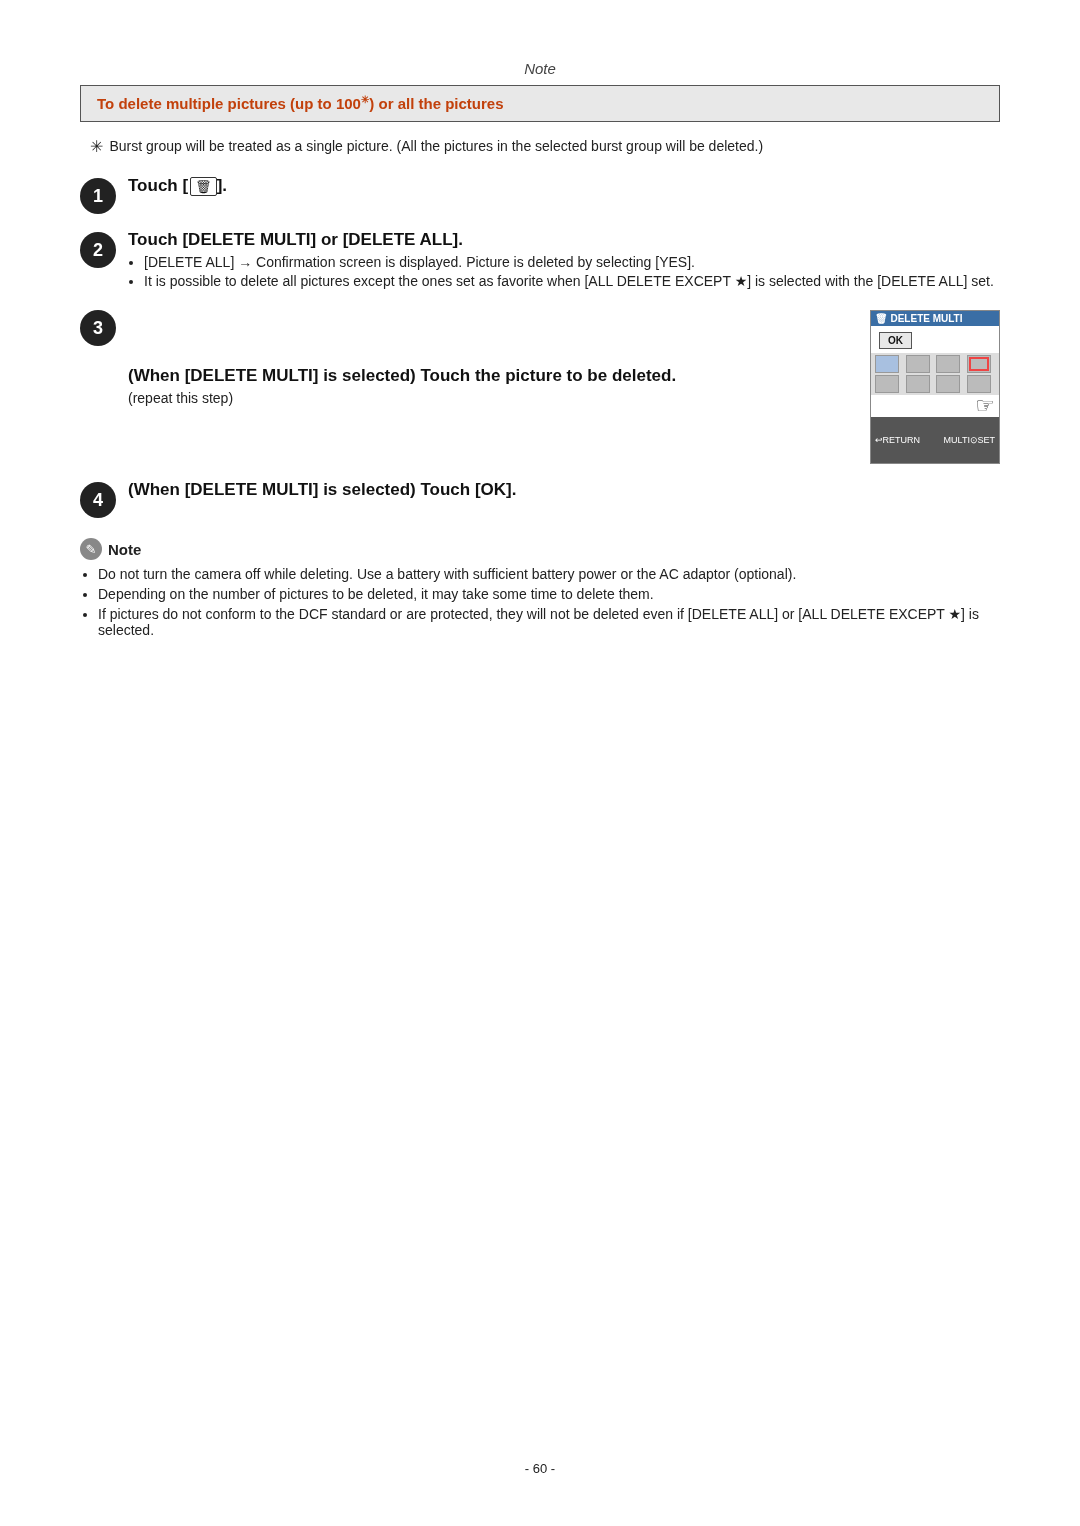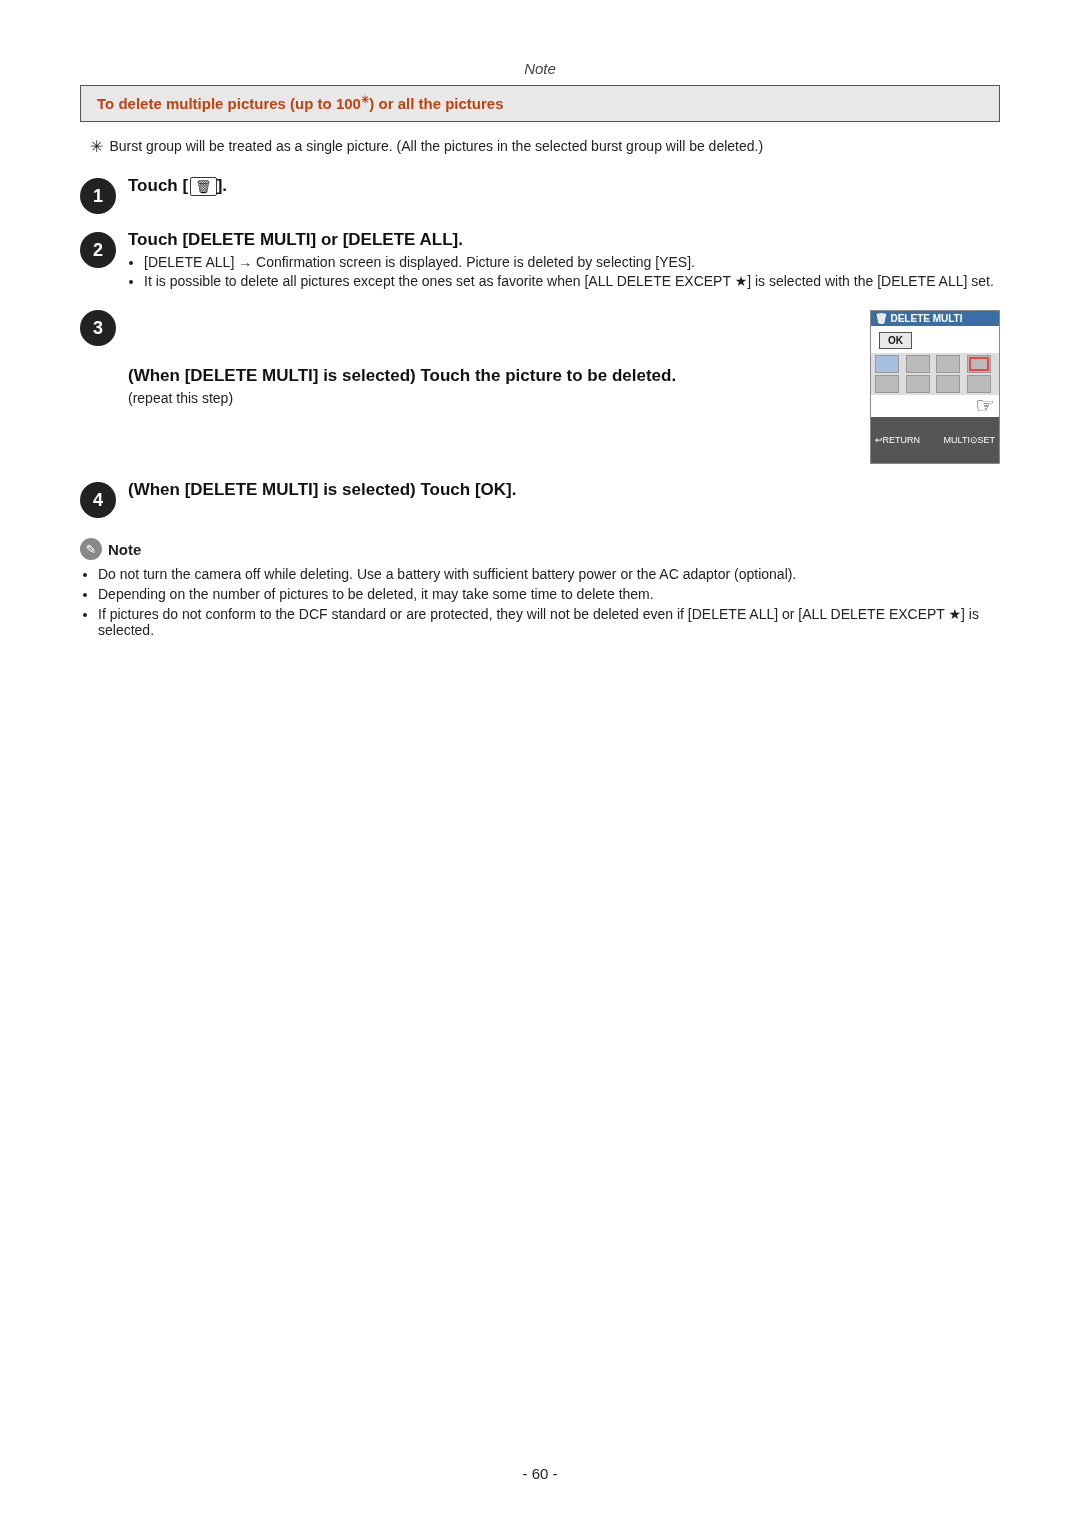--- a/index.html
+++ b/index.html
@@ -211,24 +211,24 @@
     }
     .note-bullets li {
       font-size: 14px;
       color: #222;
       margin-bottom: 4px;
       list-style-type: disc;
       list-style-position: outside;
     }
     .page-number {
       position: absolute;
-      bottom: 44px;
+      bottom: 50px;
       left: 50%;
       transform: translateX(-50%);
-      font-size: 15px;
+      font-size: 13px;
       color: #222;
     }
     .superscript {
       font-size: 10px;
       vertical-align: super;
     }
   </style>
 </head>
 <body>
 

